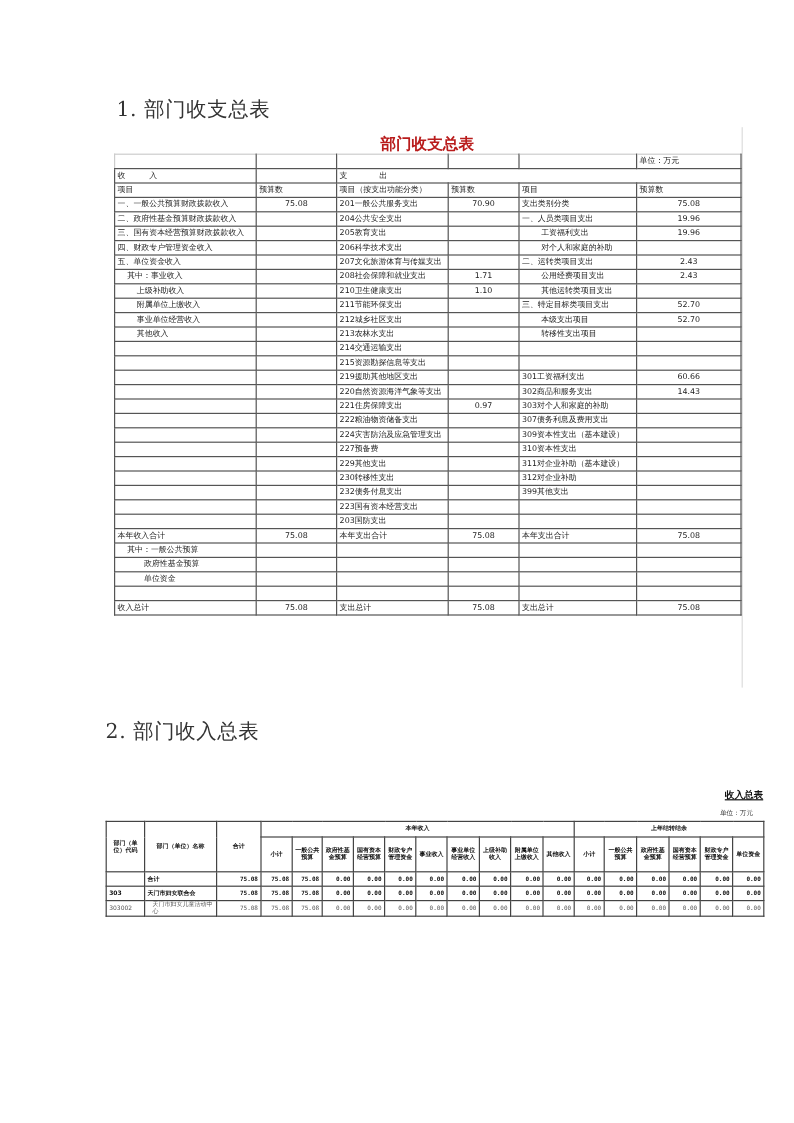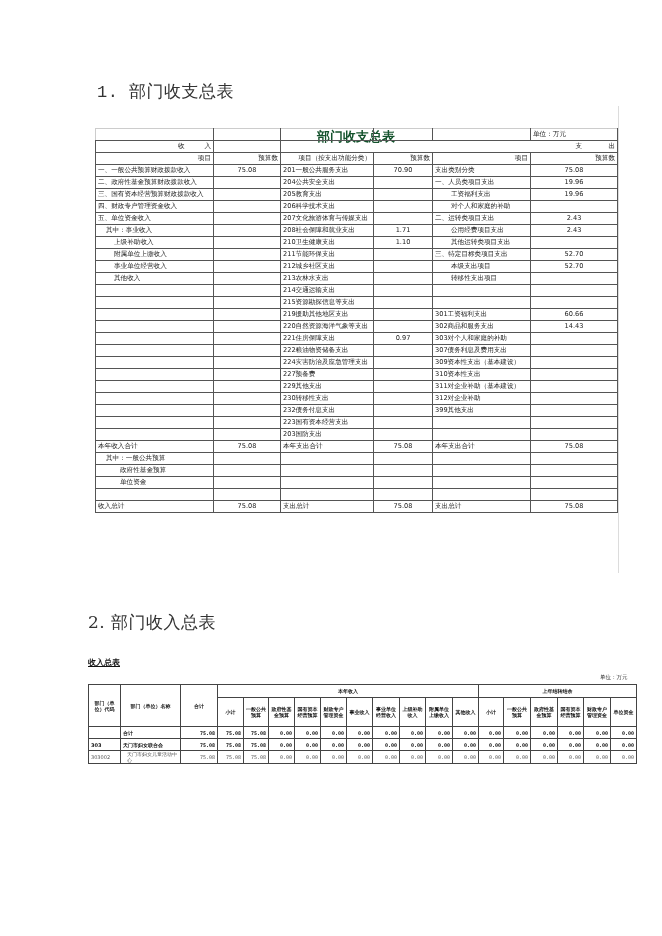--- a/index.html
+++ b/index.html
@@ -1,32 +1,32 @@
 <!DOCTYPE html>
 <html><head>
 <meta charset="utf-8">
 <style>
   html, body { margin:0; padding:0; background:#ffffff; }
   body { width:662px; height:936px; position:relative; overflow:hidden; font-family:"DejaVu Sans", sans-serif; color:#222; }
   .section-title { position:absolute; font-family:"DejaVu Serif", serif; font-size:17px; color:#333; letter-spacing:0.5px; }
-  #s1 { left:97px; top:80px;font-family:Liberation Mono, monospace; }
-  #s2 { left:88px; top:611px; }
+  #s1 { left:97px; top:80px; }
+  #s2 { left:88px; top:598px; }
 
   .frame1 { position:absolute; left:95px; top:106px; width:523px; height:467px; border-right:1px solid #dcdcdc; }
-  .t1-title { position:absolute; left:95px; top:128px; width:522px; text-align:center; font-size:13px; font-weight:bold; color:#14532d; }
+  .t1-title { position:absolute; left:95px; top:111px; width:522px; text-align:center; font-size:13px; font-weight:bold; color:#b91c1c; }
   table.t1 { position:absolute; left:95px; top:128px; border-collapse:collapse; table-layout:fixed; width:522px; font-size:6.6px; color:#222; }
   table.t1 td { border:1px solid #555; height:11px; padding:0 2px; white-space:nowrap; overflow:hidden; line-height:11px; }
   table.t1 td.num { text-align:center; }
-  table.t1 td.c { text-align:right; }
+  table.t1 td.c { text-align:left; }
   table.t1 tr.unit td { border-top:1px solid #ccc; border-left:1px solid #ccc; }
   .ind1 { padding-left:10px !important; }
   .ind2 { padding-left:18px !important; }
   .ind3 { padding-left:24px !important; }
 
-  .t2-title { position:absolute; left:88px; top:657px; width:548px; text-align:left; font-size:8px; font-weight:bold; color:#111;text-decoration:underline; }
+  .t2-title { position:absolute; left:88px; top:657px; width:548px; text-align:right; font-size:8px; font-weight:bold; color:#111;text-decoration:underline; }
   .t2-unit { position:absolute; left:600px; top:674px; font-size:5.5px; color:#333; }
   table.t2 { position:absolute; left:88px; top:684px; border-collapse:collapse; table-layout:fixed; width:548px; font-size:5px; color:#111; }
   table.t2 td { border:1px solid #444; padding:0 1px; text-align:center; overflow:hidden; line-height:6px; }
   table.t2 tr.h1 td { height:12px; font-weight:bold; }
   table.t2 tr.h2 td { height:28px; font-weight:bold; }
   table.t2 tr.d td { height:11px; font-family:"DejaVu Sans Mono", monospace; font-weight:bold; }
   table.t2 tr.d td.n { text-align:right; padding-right:2px; }
   table.t2 tr.d td.l { text-align:left; padding-left:2px; font-family:"DejaVu Sans", sans-serif; }
   table.t2 tr.d.light td { font-weight:normal; color:#555; }
 </style>

